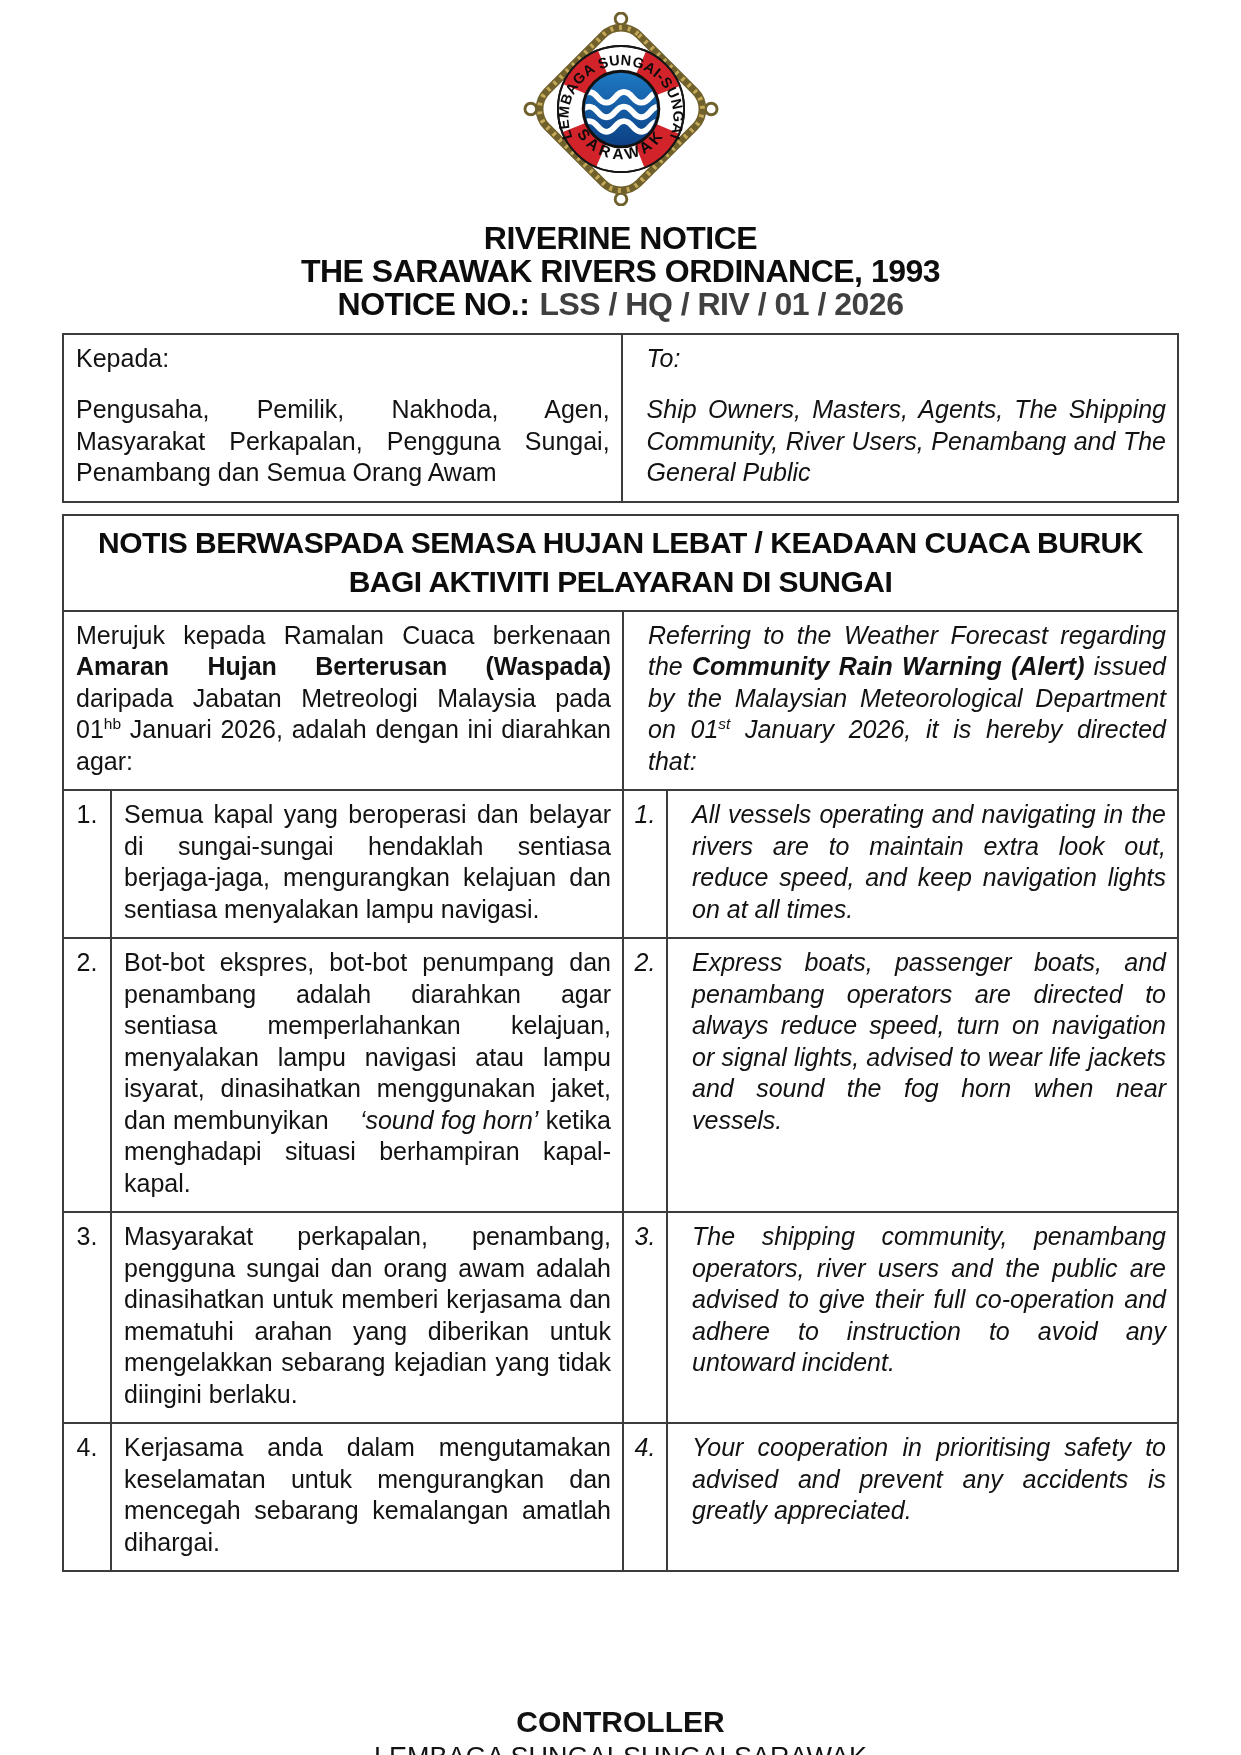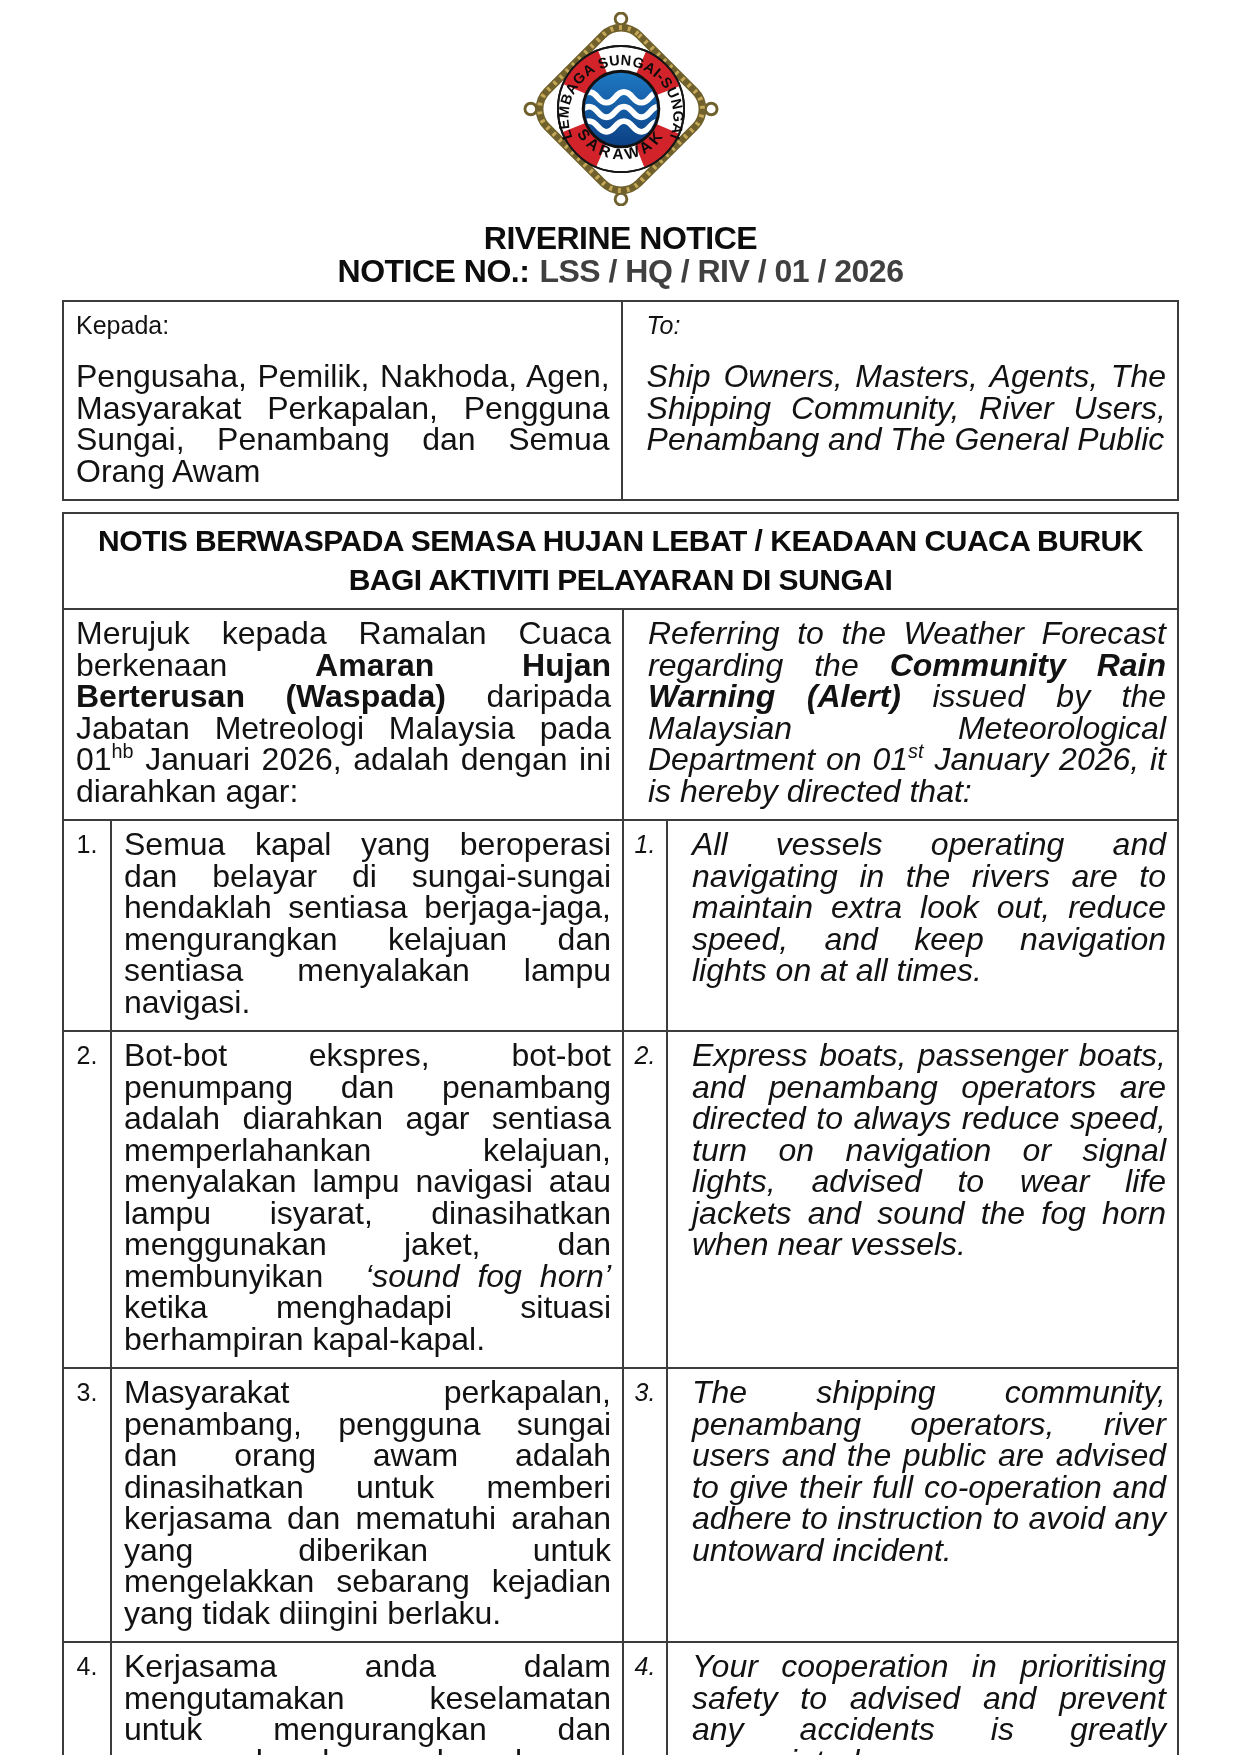--- a/index.html
+++ b/index.html
@@ -17,21 +17,21 @@
   .title-line{
     font-weight:700;font-size:32px;line-height:33px;letter-spacing:-0.5px;color:#0d0d0d;
   }
   .notice-num{color:#404040;margin-left:10px;}
   
   table.tbl{border-collapse:collapse;width:100%;table-layout:fixed;}
   table.tbl td{border:2px solid #3c3c3c;vertical-align:top;}
   table.tbl-recipients{margin-top:12px;border:2.5px solid #3c3c3c;}
   table.tbl-main{margin-top:11px;border:2.5px solid #3c3c3c;}
   .cell-pad{padding:8px 11px 12px 12px;}
-  .body-text{font-size:32px;line-height:31.5px;text-align:justify;}
+  .body-text{font-size:25px;line-height:31.5px;text-align:justify;}
   .cell-label{font-size:25px;line-height:31px;margin-bottom:20px;}
   .italic{font-style:italic;padding-left:24px;}
   
   td.heading-cell{text-align:center;padding:7px 10px 9px 10px;border-radius:11px;}
   .heading-line{font-weight:700;font-size:30px;line-height:39px;letter-spacing:-0.5px;color:#0d0d0d;}
   
   td.num-cell{text-align:center;padding:8px 2px;font-size:25px;line-height:31.5px;}
   td.div-left{border-left-width:2.5px;}
   sup{font-size:0.62em;line-height:0;}
   .b{font-weight:700;}
@@ -83,20 +83,21 @@
         <textPath href="#arcTop" startOffset="50%" text-anchor="middle">LEMBAGA SUNGAI-SUNGAI</textPath>
       </text>
       <text font-family="Liberation Sans, sans-serif" font-size="16" font-weight="bold" fill="#0b0b0b" letter-spacing="4">
         <textPath href="#arcBottom" startOffset="50%" text-anchor="middle">SARAWAK</textPath>
       </text>
     </svg>
   </div>
 
   <div class="title-block">
     <div class="title-line">RIVERINE NOTICE</div>
+    <div class="title-line">THE SARAWAK RIVERS ORDINANCE, 1993</div>
     <div class="title-line"><span>NOTICE NO.:</span><span class="notice-num">LSS / HQ / RIV / 01 / 2026</span></div>
   </div>
 
   <table class="tbl tbl-recipients">
     <colgroup>
         <col style="width:50.1%">
         <col>
       </colgroup>
     <tbody>
         <tr>

